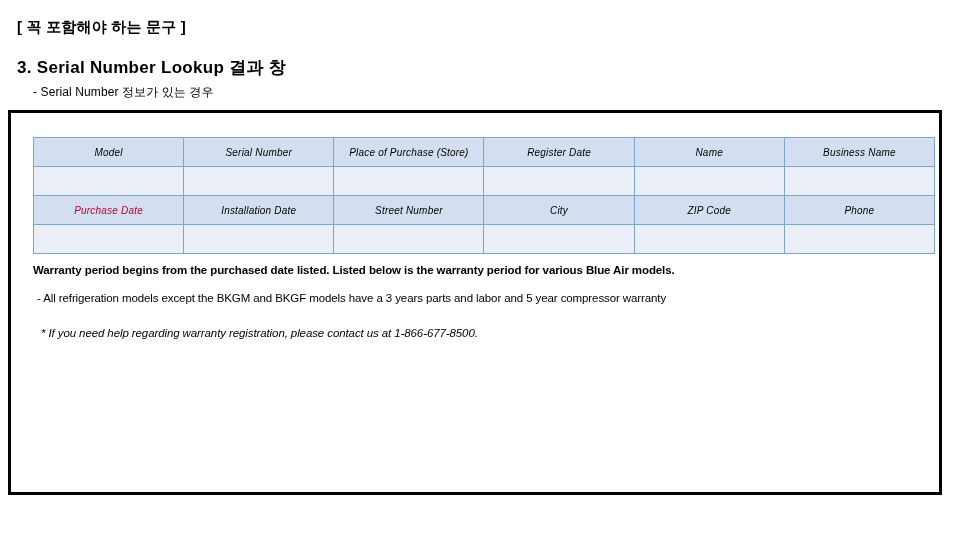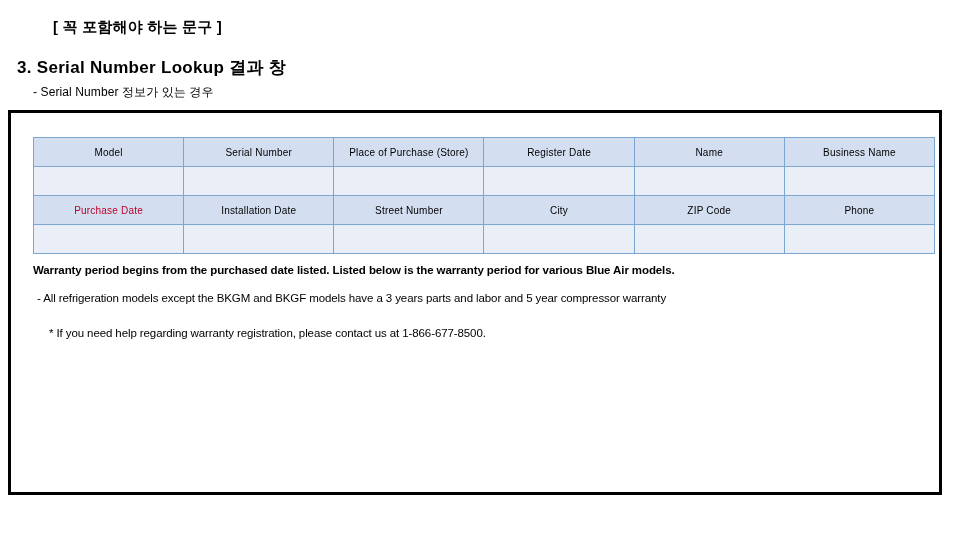--- a/index.html
+++ b/index.html
@@ -19,21 +19,20 @@
 
   
   .slide-heading-1 {
     position: absolute;
     left: 17px;
     top: 18px;
     font-size: 15px;
     font-weight: bold;
     letter-spacing: 0.2px;
     white-space: nowrap;
-    margin-left: 36px;
   }
   .slide-heading-2 {
     position: absolute;
     left: 17px;
     top: 56px;
     font-size: 17px;
     font-weight: bold;
     letter-spacing: 0.3px;
     white-space: nowrap;
   }
@@ -60,20 +59,21 @@
   }
 
   
   .form-table {
     position: absolute;
     left: 22px;
     top: 24px;
     width: 902px;
     border-collapse: collapse;
     table-layout: fixed;
+    font-style: italic;
   }
   .form-table td {
     border: 1px solid #7aa6d0;
     height: 29px;
     padding: 0 4px;
     text-align: center;
     vertical-align: middle;
     font-size: 10px;
     letter-spacing: 0.2px;
     box-sizing: border-box;
@@ -107,23 +107,24 @@
     font-size: 11.5px;
     font-weight: normal;
     line-height: 14px;
     margin: 0 0 21px 0;
     padding-left: 4px;
     letter-spacing: -0.1px;
     white-space: nowrap;
   }
   .footnote-line {
     font-size: 11.5px;
+    font-style: italic;
     font-weight: normal;
     line-height: 14px;
-    margin: 20px 0 0 12px;
+    margin: 20px 0 0 4px;
     padding-left: 4px;
     letter-spacing: -0.1px;
     white-space: nowrap;
   }
 </style>
 </head>
 <body>
 
 <div>
 

